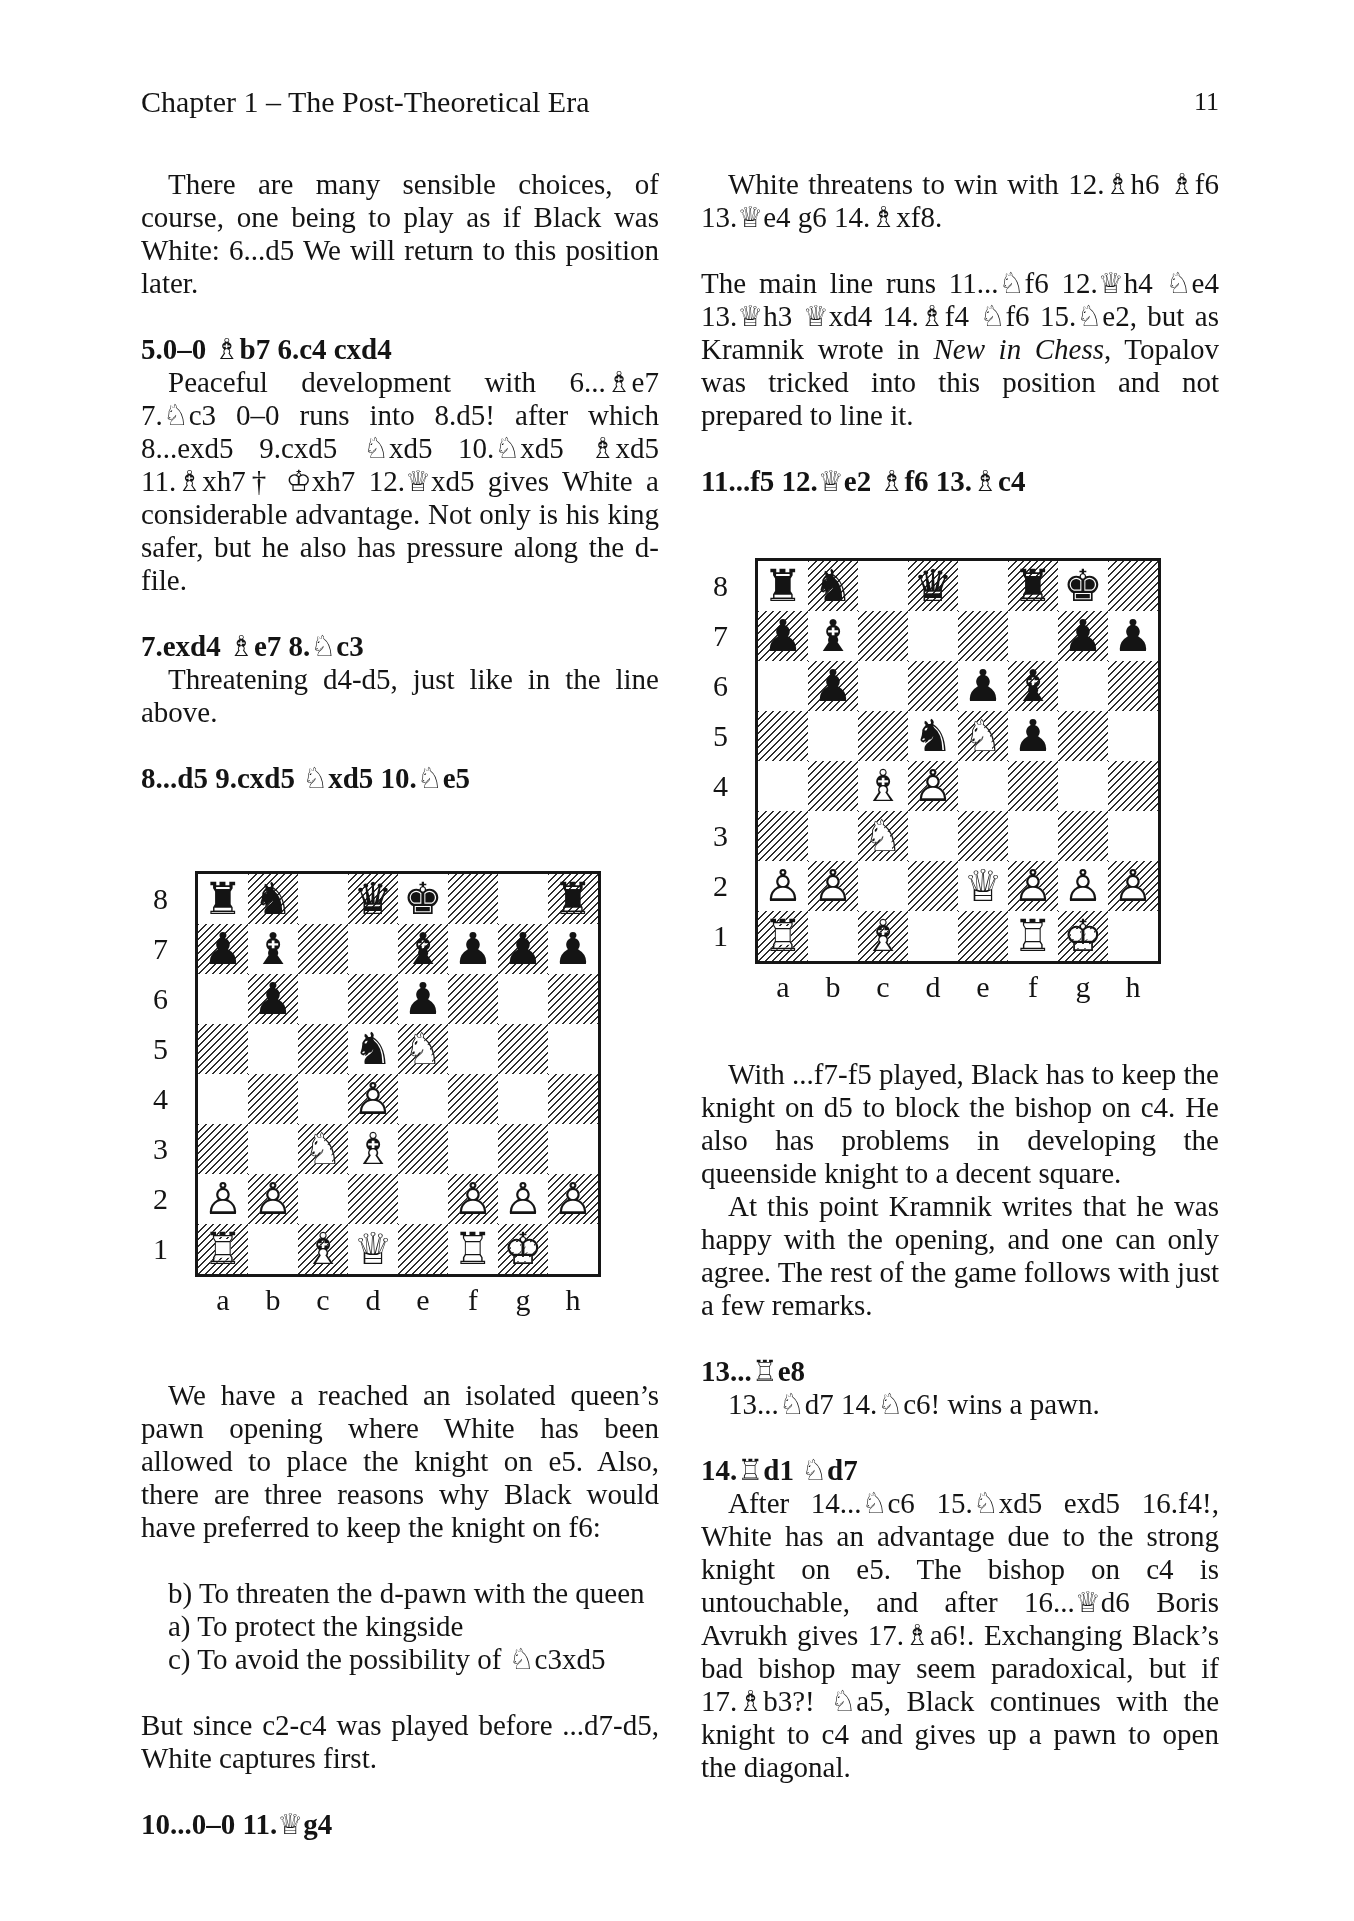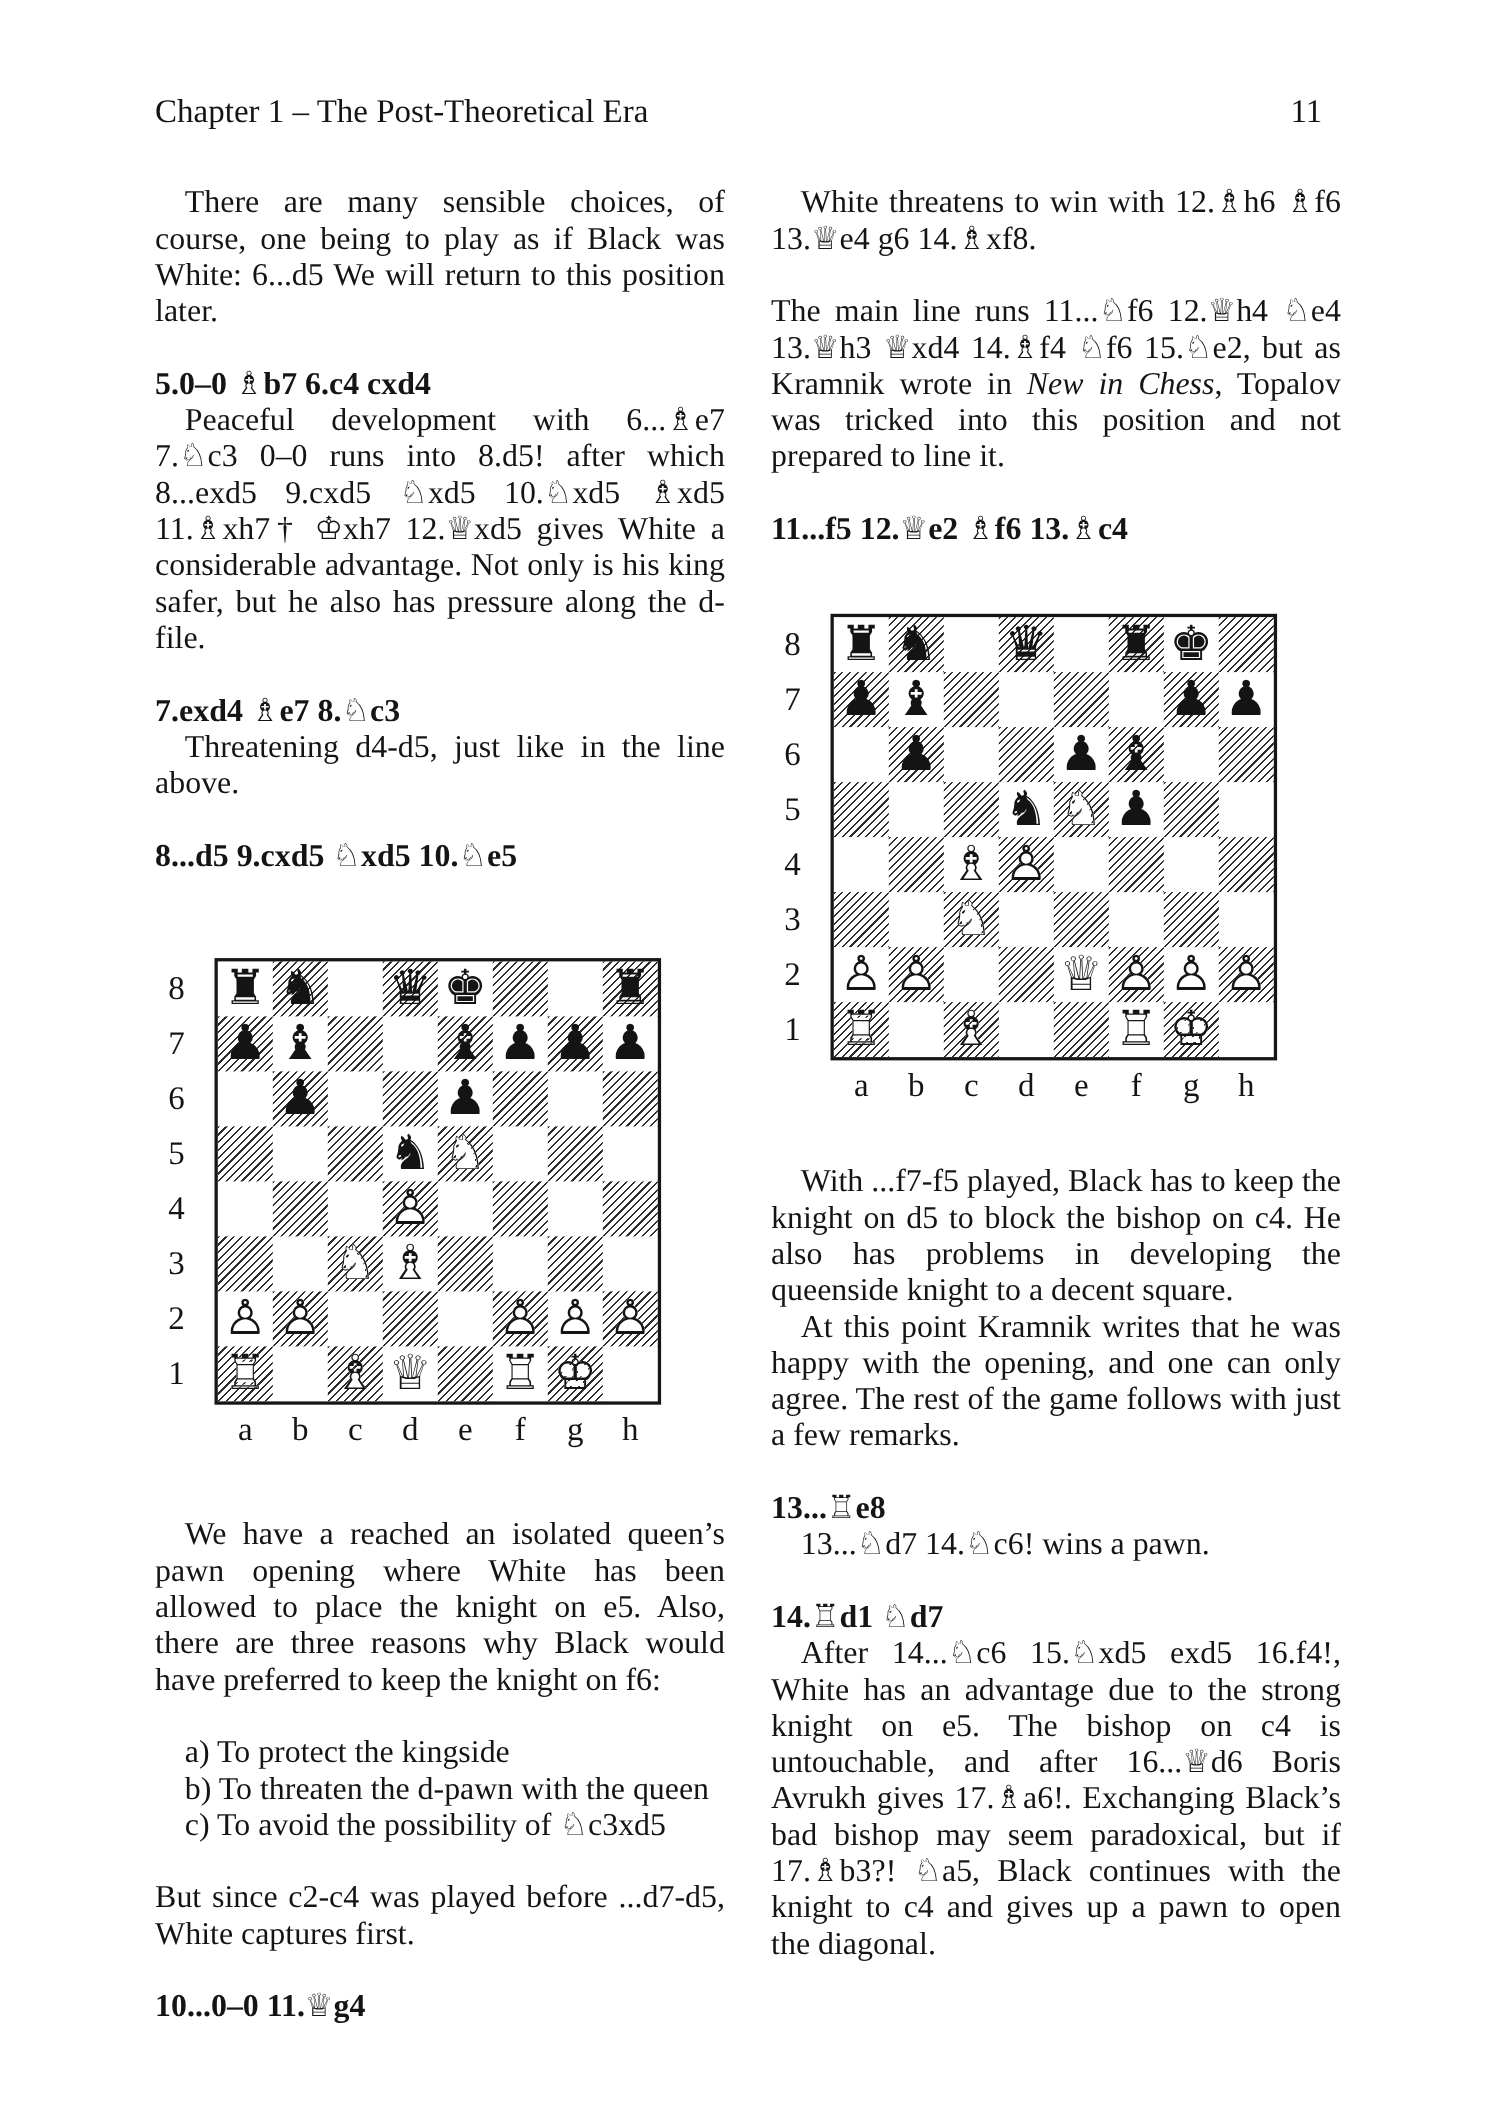--- a/index.html
+++ b/index.html
@@ -15,22 +15,22 @@
     position: relative;
     margin: 84px 135px 0 141px;
     height: 40px;
   }
   .chapter-title {
     font-size: 30px;
     line-height: 36px;
   }
   .page-number {
     position: absolute;
-    right: 17px; top: 0;
-    font-size: 30px;
+    right: 0; top: 0;
+    font-size: 26px;
     line-height: 36px;
   }
   .content {
     display: flex;
     gap: 42px;
     margin: 44px 135px 0 141px;
   }
   .column { width: 518px; flex: none; }
   .para {
     margin: 0;
@@ -287,22 +287,22 @@
             <div class="file-label">d</div>
             <div class="file-label">e</div>
             <div class="file-label">f</div>
             <div class="file-label">g</div>
             <div class="file-label">h</div>
           </div>
         </div>
 
       <p class="para indent">We have a reached an isolated queen’s pawn opening where White has been allowed to place the knight on e5. Also, there are three reasons why Black would have preferred to keep the knight on f6:</p>
       <ul class="reasons">
+        <li>b) To threaten the d-pawn with the queen</li>
         <li>a) To protect the kingside</li>
-        <li>b) To threaten the d-pawn with the queen</li>
         <li>c) To avoid the possibility of ♘c3xd5</li>
       </ul>
       <p class="para gap">But since c2-c4 was played before ...d7-d5, White captures first.</p>
       <h3 class="heading">10...0–0 11.♕g4</h3>
     </div>
 
     <div class="column">
       <p class="para indent">White threatens to win with 12.♗h6 ♗f6 13.♕e4 g6 14.♗xf8.</p>
       <p class="para gap"><span>The main line runs 11...♘f6 12.♕h4 ♘e4 13.♕h3 ♕xd4 14.♗f4 ♘f6 15.♘e2, but as Kramnik wrote in </span><em>New in Chess</em><span>, Topalov was tricked into this position and not prepared to line it.</span></p>
       <h3 class="heading">11...f5 12.♕e2 ♗f6 13.♗c4</h3>

